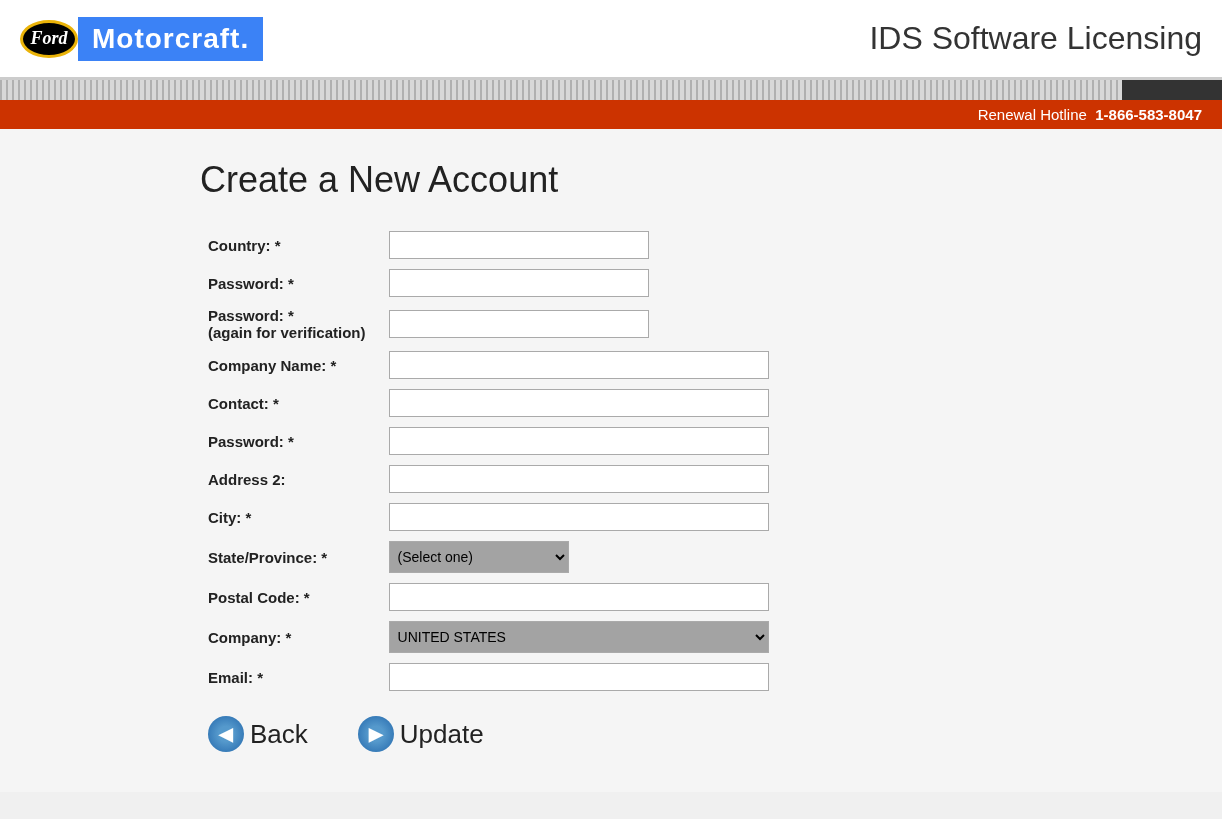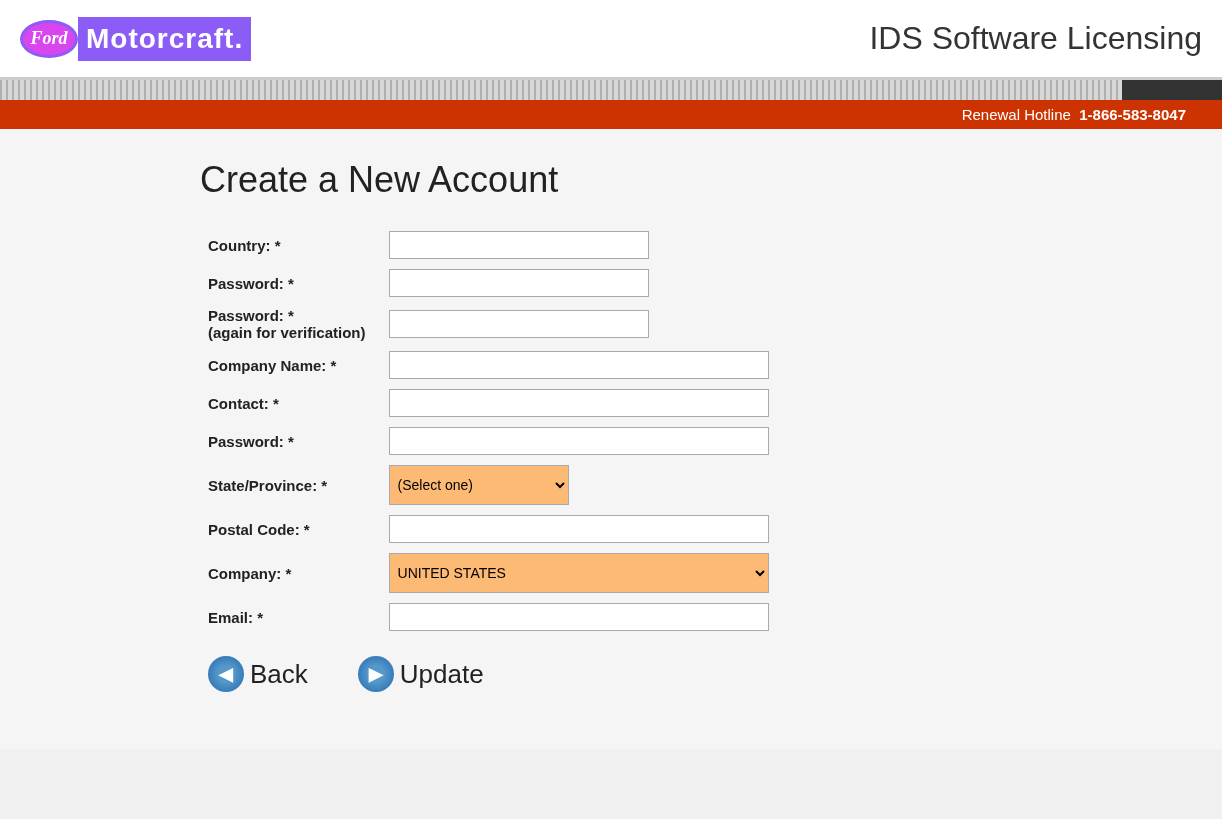--- a/index.html
+++ b/index.html
@@ -14,40 +14,40 @@
       justify-content: space-between;
       padding: 10px 20px;
       min-height: 80px;
     }
     .logo-area {
       display: flex;
       align-items: center;
       gap: 0;
     }
     .ford-logo {
-      background: #d946ef;
-      border: 3px solid #8b5cf6;
+      background: #000000;
+      border: 3px solid #eab308;
       border-radius: 50%;
       width: 58px;
       height: 38px;
       display: flex;
       align-items: center;
       justify-content: center;
       margin-right: 0;
     }
     .ford-logo-text {
       color: white;
       font-style: italic;
       font-size: 18px;
       font-family: serif;
       font-weight: bold;
     }
     .motorcraft-box {
-      background: #8b5cf6;
-      padding: 6px 8px;
+      background: #3b82f6;
+      padding: 6px 14px;
       display: flex;
       align-items: center;
     }
     .motorcraft-text {
       color: white;
       font-size: 28px;
       font-weight: bold;
       font-family: Arial, sans-serif;
       letter-spacing: 1px;
     }
@@ -75,21 +75,21 @@
       width: 100px;
       height: 100%;
       background: #333;
     }
 
     
     .red-bar {
       background: #cc3300;
       color: white;
       text-align: right;
-      padding: 6px 36px;
+      padding: 6px 20px;
       font-size: 15px;
     }
     .red-bar span {
       font-weight: normal;
     }
     .red-bar strong {
       font-weight: bold;
     }
 
     
@@ -136,23 +136,23 @@
     }
     .form-input-wide {
       width: 380px;
       height: 28px;
       border: 1px solid #aaa;
       background: white;
       font-size: 14px;
       padding: 2px 5px;
     }
     .form-select {
-      height: 40px;
+      height: 32px;
       border: 1px solid #aaa;
-      background: #fdba74;
+      background: #a3a3a3;
       font-size: 14px;
       padding: 2px 4px;
     }
     .form-select-state {
       width: 180px;
     }
     .form-select-country {
       width: 380px;
     }
 
@@ -264,21 +264,33 @@
         </td>
       </tr>
 
       <tr>
         <td><span>Password: *</span></td>
         <td>
           <input class="form-input-wide" type="text" style="">
         </td>
       </tr>
 
-
+      <tr>
+        <td><span>Address 2:</span></td>
+        <td>
+          <input class="form-input-wide" type="text" style="">
+        </td>
+      </tr>
+
+      <tr>
+        <td><span>City: *</span></td>
+        <td>
+          <input class="form-input-wide" type="text" style="">
+        </td>
+      </tr>
 
       <tr>
         <td>State/Province: *</td>
         <td>
           <select class="form-select form-select-state">
             <option value="">(Select one)</option>
             <option value="AL">AL</option>
             <option value="AK">AK</option>
             <option value="AZ">AZ</option>
             <option value="CA">CA</option>

